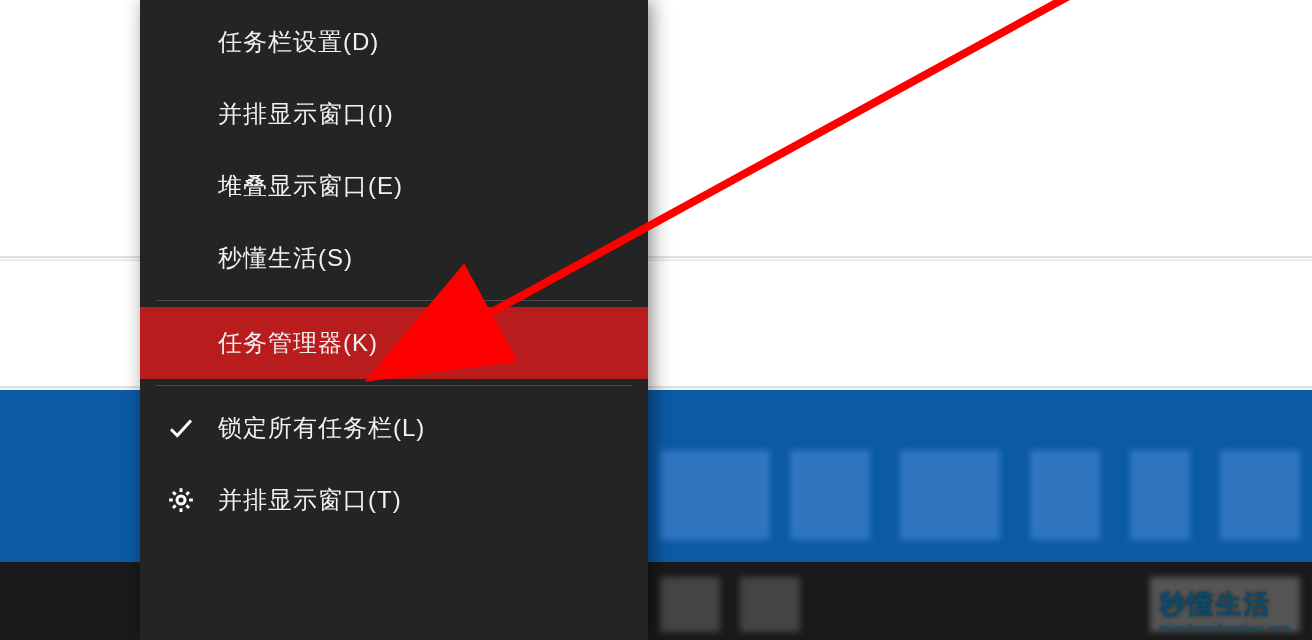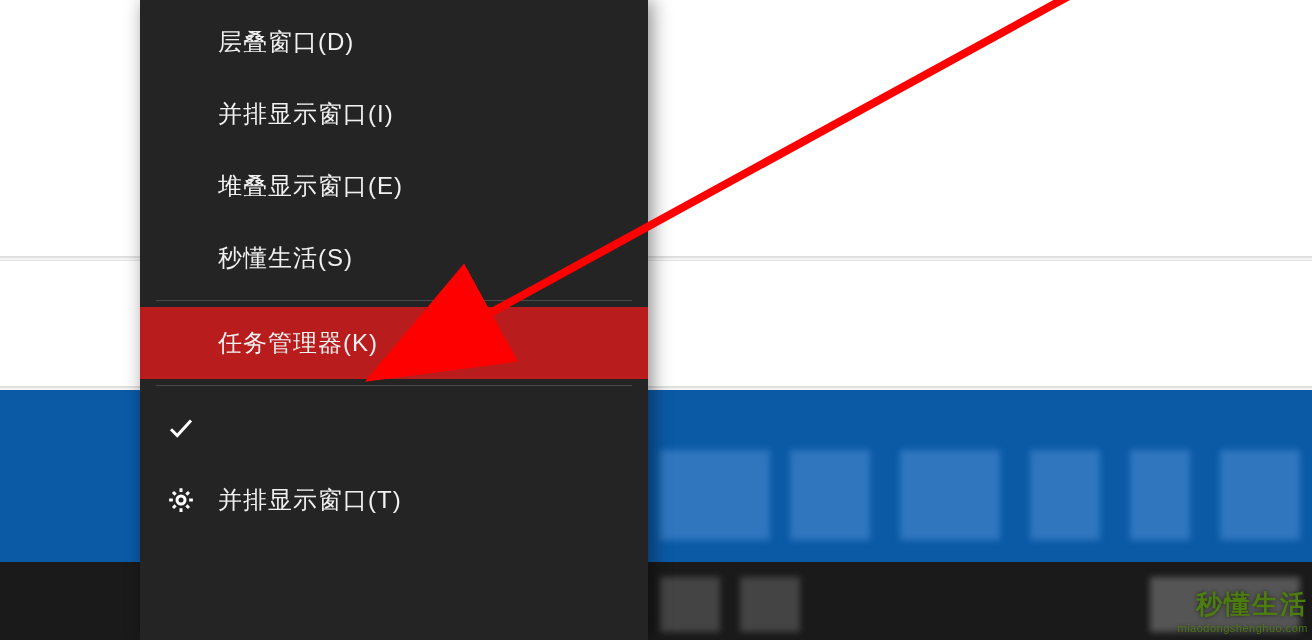--- a/index.html
+++ b/index.html
@@ -95,24 +95,24 @@
   .arrow-layer {
     position: absolute;
     left: 0; top: 0;
     width: 1312px; height: 640px;
     pointer-events: none;
   }
 
   
   .watermark {
     position: absolute;
-    right: 4px;
+    right: 22px;
     bottom: 6px;
-    text-align: right;
-    color: #4d7c0f;
+    text-align: left;
+    color: #0c4a6e;
     text-shadow: 0 0 4px rgba(0,0,0,.6);
   }
   .watermark .line1 { font-size: 26px; font-weight: 600; letter-spacing: 2px; }
   .watermark .line2 { font-size: 11px; opacity: .9; letter-spacing: .5px; }
 </style>
 </head>
 <body>
 
 <div class="bg-panel-top"></div>
 <div class="bg-panel-mid"></div>
@@ -125,21 +125,21 @@
 <div class="bg-blur-block b5"></div>
 <div class="bg-blur-block b6"></div>
 <div class="bg-dark-block d1"></div>
 <div class="bg-dark-block d2"></div>
 <div class="bg-dark-block d3"></div>
 
 <div class="context-menu">
   <div class="menu-inner">
 
     <div class="menu-item">
-      <span>层叠窗口(D)</span>
+      <span>任务栏设置(D)</span>
     </div>
     <div class="menu-item">
       <span>并排显示窗口(I)</span>
     </div>
     <div class="menu-item">
       <span>堆叠显示窗口(E)</span>
     </div>
     <div class="menu-item">
       <span>秒懂生活(S)</span>
     </div>
@@ -151,20 +151,21 @@
     </div>
 
     <div class="menu-sep"></div>
 
     <div class="menu-item">
       <span class="menu-icon">
         <svg viewBox="0 0 24 24">
             <polyline points="4 13 9 18 20 6"></polyline>
           </svg>
       </span>
+      <span>锁定所有任务栏(L)</span>
     </div>
     <div class="menu-item">
       <span class="menu-icon">
         <svg viewBox="0 0 24 24">
           <circle cx="12" cy="12" r="3.2"></circle>
           <path d="M12 2.5v3M12 18.5v3M21.5 12h-3M5.5 12h-3M18.4 5.6l-2.1 2.1M7.7 16.3l-2.1 2.1M18.4 18.4l-2.1-2.1M7.7 7.7 5.6 5.6"></path>
         </svg>
       </span>
       <span>并排显示窗口(T)</span>
     </div>

